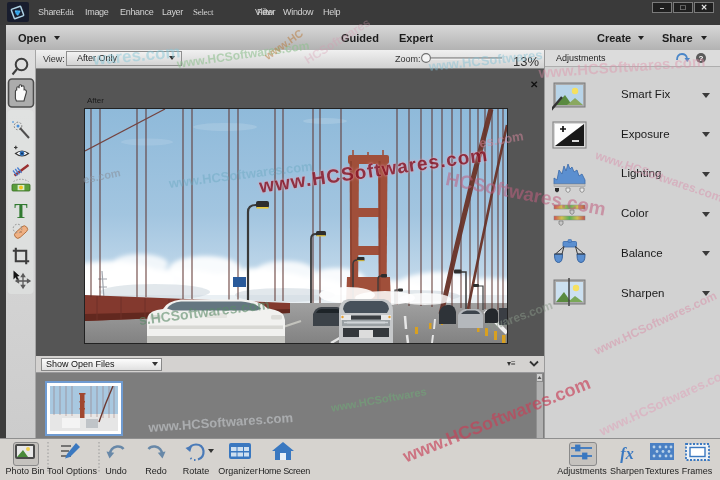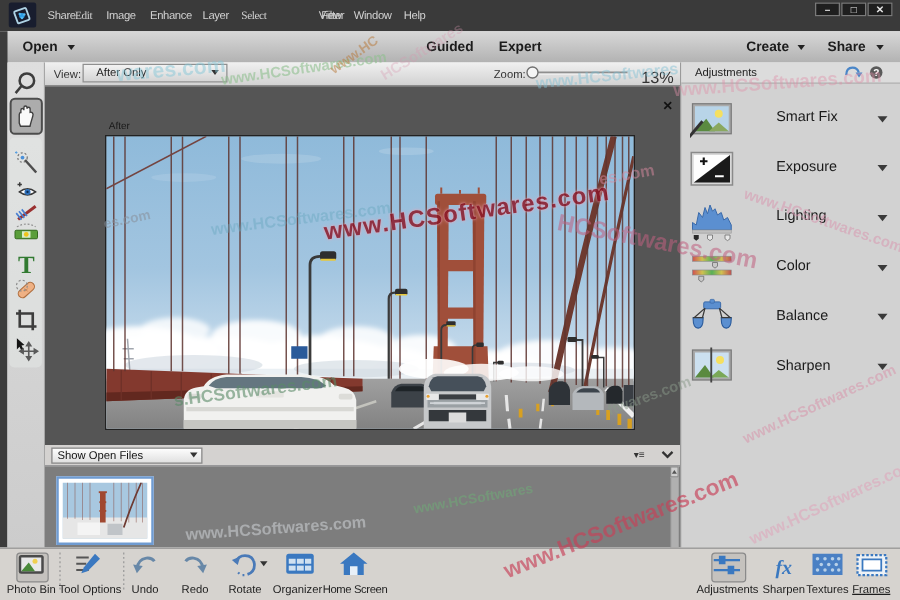--- a/index.html
+++ b/index.html
@@ -561,21 +561,21 @@
 <div class="tklabel" style="left:5px;width:40px;">Photo Bin</div>
 <div class="tklabel" style="left:46px;width:52px;">Tool Options</div>
 <div class="tklabel" style="left:96px;width:40px;">Undo</div>
 <div class="tklabel" style="left:136px;width:40px;">Redo</div>
 <div class="tklabel" style="left:176px;width:40px;">Rotate</div>
 <div class="tklabel" style="left:216px;width:44px;">Organizer</div>
 <div class="tklabel" style="left:255px;width:58px;letter-spacing:-0.3px;">Home Screen</div>
 <div class="tklabel" style="left:556px;width:52px;">Adjustments</div>
 <div class="tklabel" style="left:610px;width:34px;">Sharpen</div>
 <div class="tklabel" style="left:642px;width:40px;">Textures</div>
-<div class="tklabel" style="left:678px;width:38px;text-decoration:underline;">Frames</div>
+<div class="tklabel" style="left:678px;width:38px;">Frames</div>
 
 <div class="wm" style="left:258px;top:176px;font-size:19px;letter-spacing:1px;color:#8c1828;opacity:0.85;transform:rotate(-8deg);text-shadow:0 0 3px #e8a0b0, 0 0 1px #f0b0c0;">www.HCSoftwares.com</div>
 <div class="wm" style="left:448px;top:168px;font-size:19px;color:#c06080;opacity:0.55;transform:rotate(11deg);">HCSoftwares.com</div>
 <div class="wm" style="left:598px;top:148px;font-size:12px;color:#d898b0;opacity:0.55;transform:rotate(19deg);">www.HCSoftwares.com</div>
 <div class="wm" style="left:478px;top:136px;font-size:13px;color:#d88aa0;opacity:0.5;transform:rotate(-10deg);">es.com</div>
 <div class="wm" style="left:538px;top:64px;font-size:15px;color:#e090a8;opacity:0.42;transform:rotate(-4deg);">www.HCSoftwares.com</div>
 <div class="wm" style="left:92px;top:50px;font-size:17px;color:#88c8d8;opacity:0.5;transform:rotate(-5deg);">wares.com</div>
 <div class="wm" style="left:428px;top:59px;font-size:13px;color:#80c0d4;opacity:0.45;transform:rotate(-6deg);">www.HCSoftwares</div>
 <div class="wm" style="left:168px;top:176px;font-size:13px;color:#6aa8c0;opacity:0.45;transform:rotate(-7deg);">www.HCSoftwares.com</div>
 <div class="wm" style="left:176px;top:57px;font-size:12px;color:#90c090;opacity:0.6;transform:rotate(-8deg);">www.HCSoftwares.com</div>

